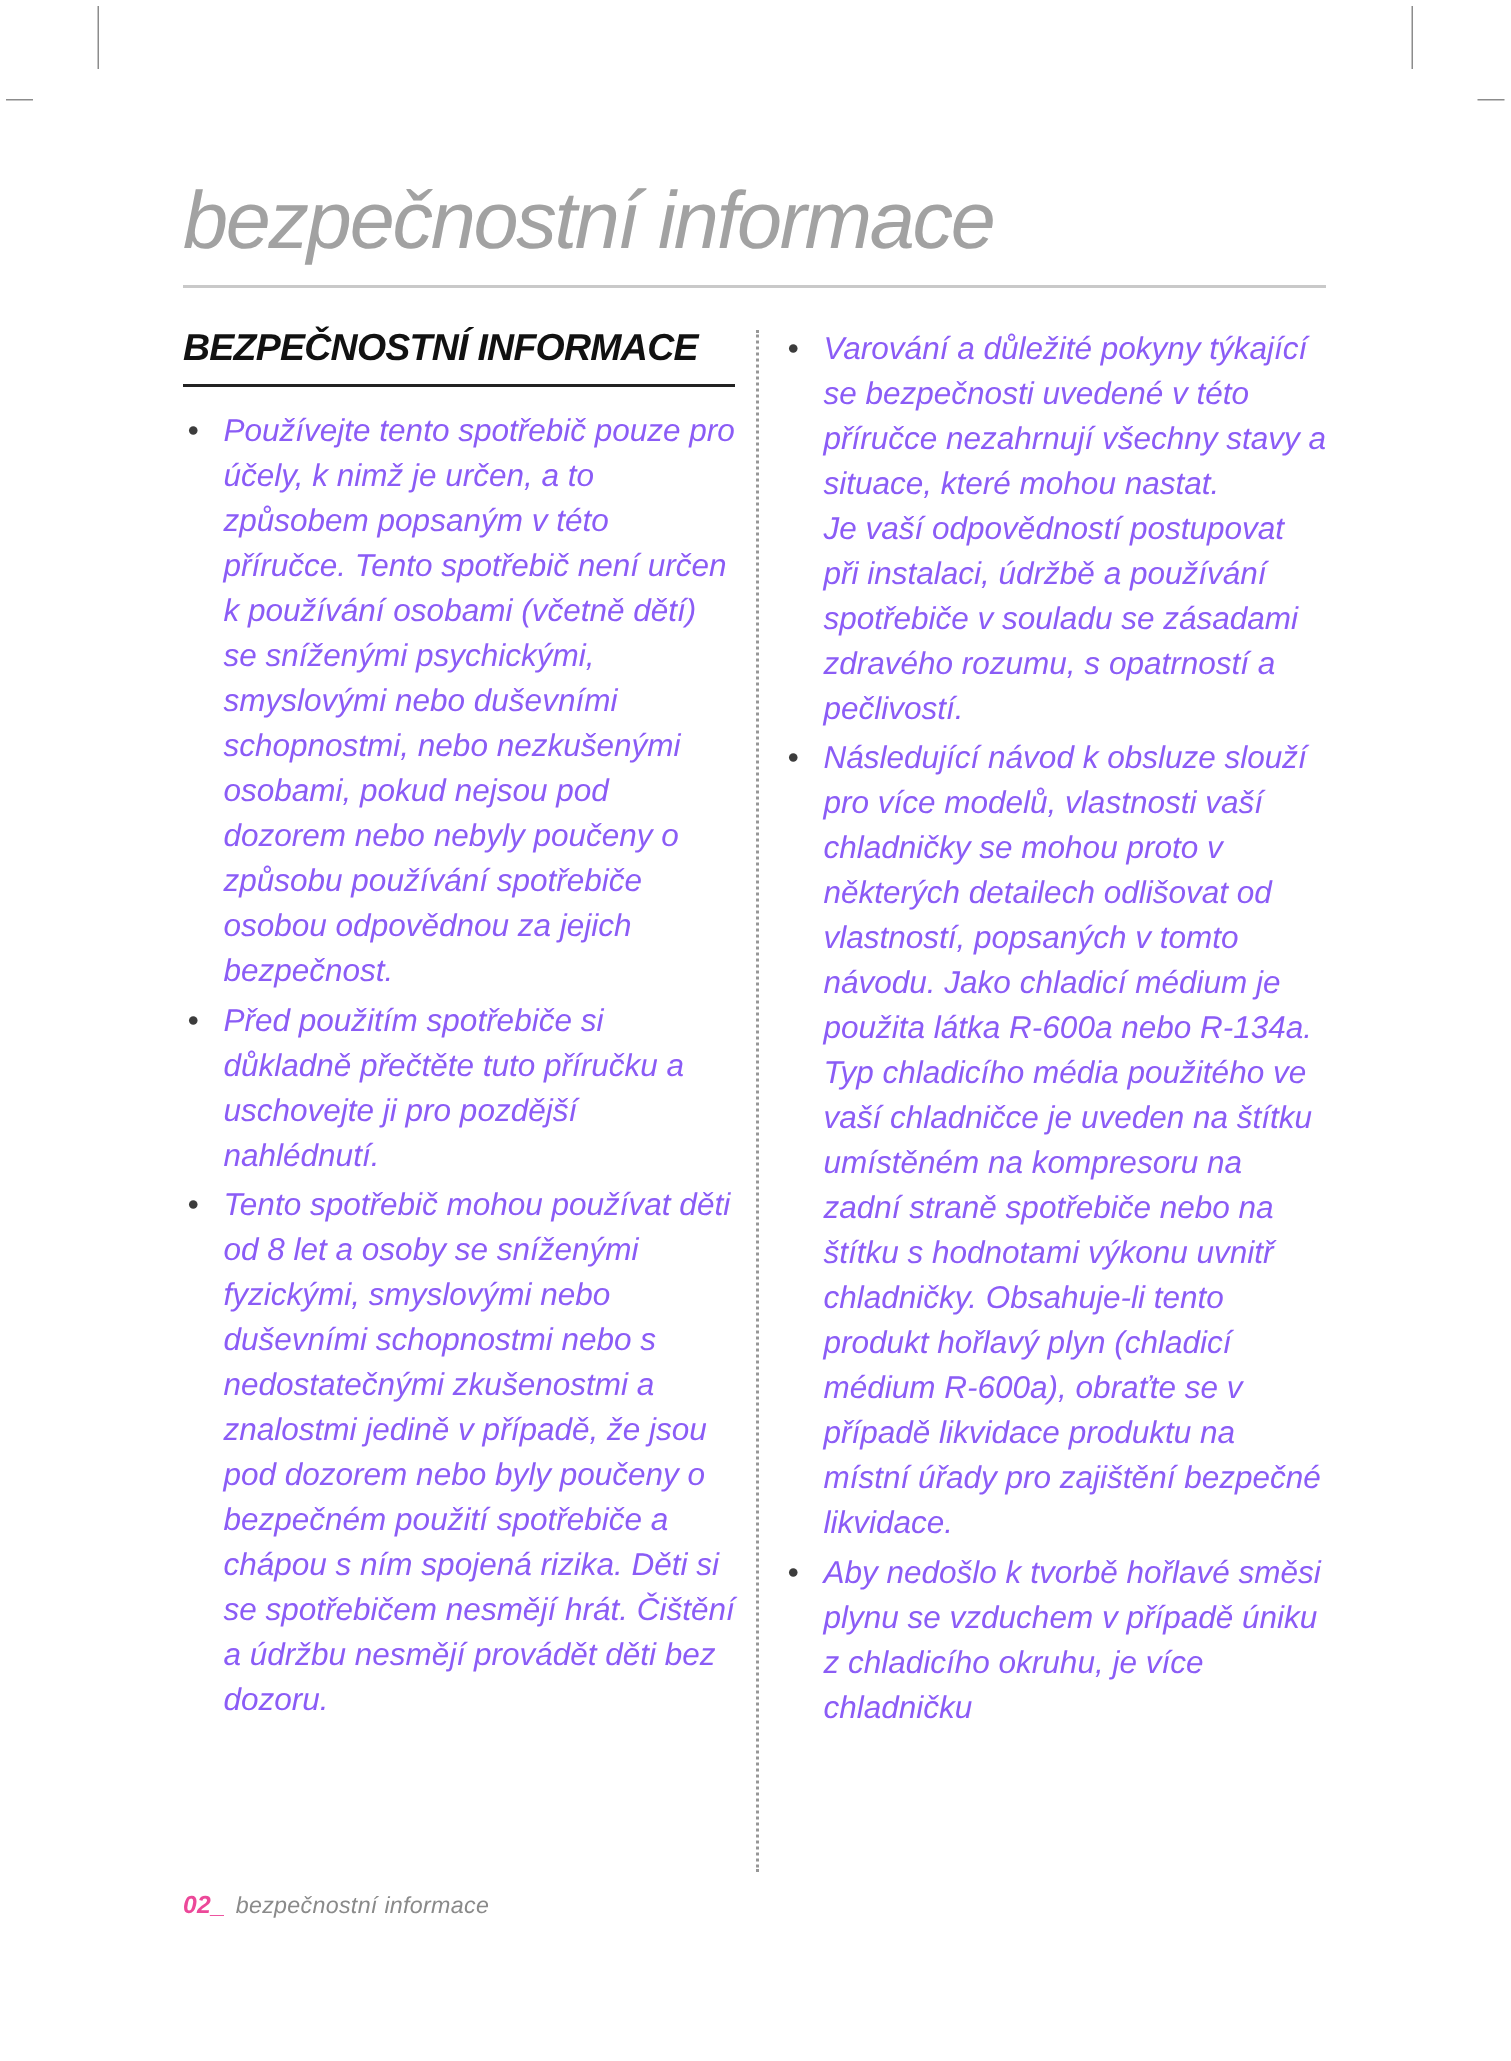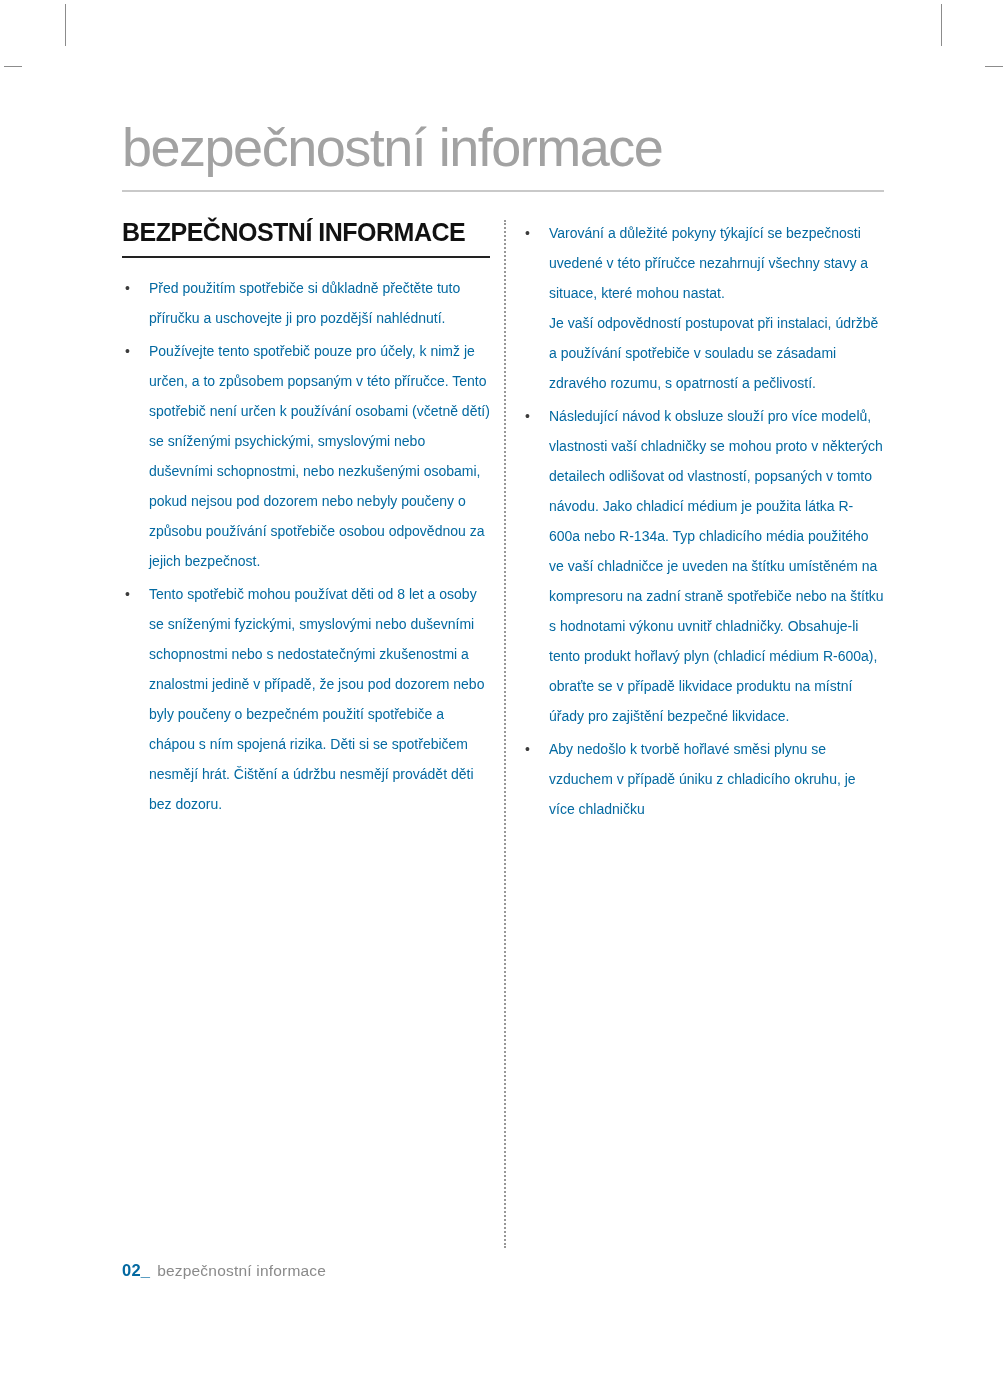--- a/index.html
+++ b/index.html
@@ -3,20 +3,21 @@
 <meta charset="utf-8">
 <style>
   * { margin:0; padding:0; box-sizing:border-box; }
   html,body { background:#ffffff; }
   .page {
     position:relative;
     width:1007px; height:1374px;
     background:#ffffff;
     font-family:"Liberation Sans", sans-serif;
     overflow:hidden;
+    font-style:italic;
   }
   .crop { position:absolute; background:#8c8c8c; }
   .content { padding:116px 123px 0 122px; }
   .doc-title {
     font-size:54px;
     font-weight:300;
     color:#a2a2a2;
     letter-spacing:-1.5px;
     line-height:62px;
   }
@@ -41,42 +42,42 @@
     letter-spacing:-0.5px;
     padding-bottom:9px;
     border-bottom:2px solid #222222;
     margin-bottom:15px;
     white-space:nowrap;
   }
   ul.bullets { list-style:none; }
   ul.bullets li {
     position:relative;
     padding-left:27px;
-    font-size:14px;
+    font-size:21px;
     line-height:30px;
-    color:#0369a1;
+    color:#8b5cf6;
     white-space:pre-line;
     margin-bottom:3px;
   }
   ul.bullets li::before {
     content:"\2022";
     position:absolute;
     left:3px; top:0;
     color:#3c3c3c;
   }
   .footer {
     position:absolute;
     left:122px; bottom:94px;
     font-size:15.5px;
     color:#8a8a8a;
     letter-spacing:0.2px;
   }
   .footer .pagenum {
     font-weight:bold;
-    color:#0369a1;
+    color:#ec4899;
     font-size:16.5px;
     margin-right:7px;
   }
 </style>
 </head>
 <body>
 
 <div class="page">
 
   <div class="crop" style="left:65px; top:4px; width:1px; height:42px;"></div>
@@ -87,22 +88,22 @@
   <div class="content">
 
     <h1 class="doc-title">bezpečnostní informace</h1>
     <hr class="title-rule">
 
     <div class="columns">
 
       <div class="col-left">
         <h2 class="section-heading">BEZPEČNOSTNÍ INFORMACE</h2>
         <ul class="bullets">
+          <li>Používejte tento spotřebič pouze pro účely, k nimž je určen, a to způsobem popsaným v této příručce. Tento spotřebič není určen k používání osobami (včetně dětí) se sníženými psychickými, smyslovými nebo duševními schopnostmi, nebo nezkušenými osobami, pokud nejsou pod dozorem nebo nebyly poučeny o způsobu používání spotřebiče osobou odpovědnou za jejich bezpečnost.</li>
           <li>Před použitím spotřebiče si důkladně přečtěte tuto příručku a uschovejte ji pro pozdější nahlédnutí.</li>
-          <li>Používejte tento spotřebič pouze pro účely, k nimž je určen, a to způsobem popsaným v této příručce. Tento spotřebič není určen k používání osobami (včetně dětí) se sníženými psychickými, smyslovými nebo duševními schopnostmi, nebo nezkušenými osobami, pokud nejsou pod dozorem nebo nebyly poučeny o způsobu používání spotřebiče osobou odpovědnou za jejich bezpečnost.</li>
           <li>Tento spotřebič mohou používat děti od 8 let a osoby se sníženými fyzickými, smyslovými nebo duševními schopnostmi nebo s nedostatečnými zkušenostmi a znalostmi jedině v případě, že jsou pod dozorem nebo byly poučeny o bezpečném použití spotřebiče a chápou s ním spojená rizika. Děti si se spotřebičem nesmějí hrát. Čištění a údržbu nesmějí provádět děti bez dozoru.</li>
         </ul>
       </div>
 
       <div class="divider"></div>
 
       <div class="col-right">
         <ul class="bullets">
           <li>Varování a důležité pokyny týkající se bezpečnosti uvedené v této příručce nezahrnují všechny stavy a situace, které mohou nastat.
 Je vaší odpovědností postupovat při instalaci, údržbě a používání spotřebiče v souladu se zásadami zdravého rozumu, s opatrností a pečlivostí.</li>

